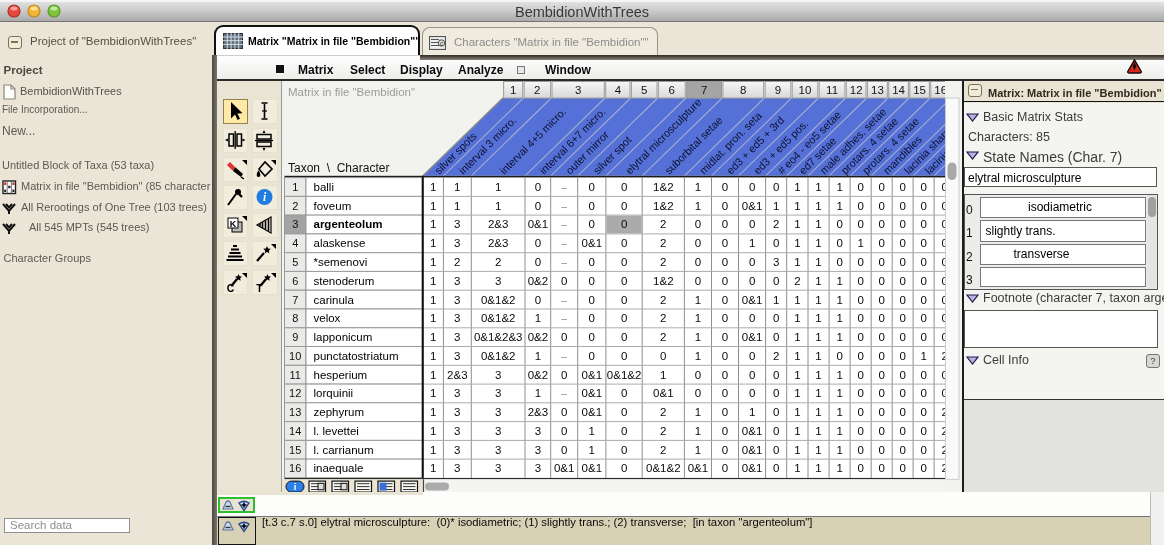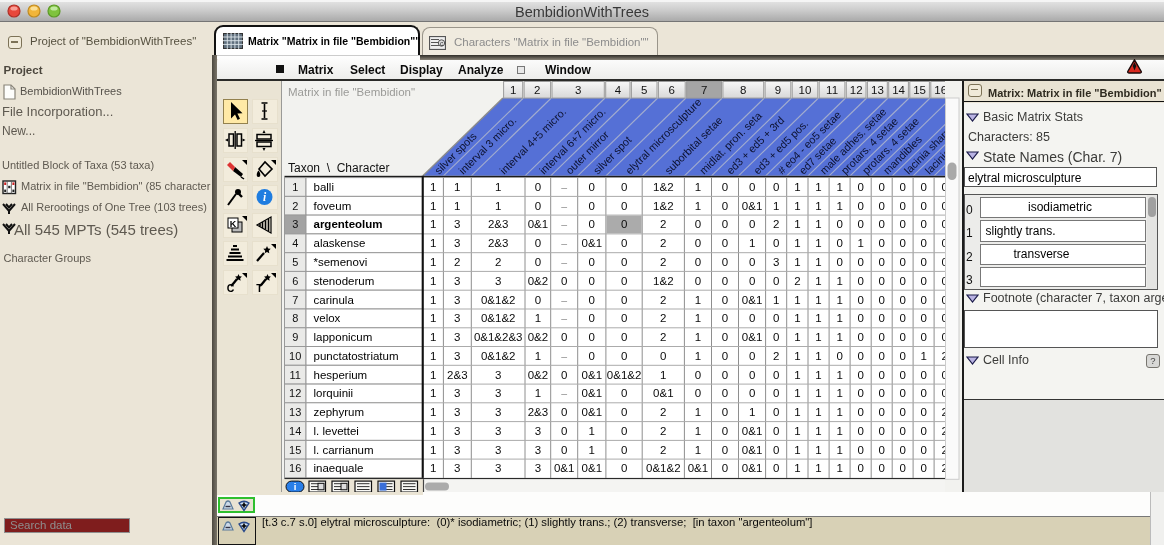--- a/index.html
+++ b/index.html
@@ -25,21 +25,21 @@
 <div style="position:absolute;left:0;top:22px;width:211.5px;height:523px;background:#ebe5d7;">
     <div style="position:absolute;left:8px;top:14px;width:12px;height:11px;border:1.6px solid #7c7257;border-radius:3px;background:#f0ead9;"></div>
     <div style="position:absolute;left:10.5px;top:19px;width:7px;height:1.6px;background:#7c7257;"></div>
     <div style="position:absolute;left:30px;top:12.5px;font-size:11.5px;color:#55503f;white-space:nowrap;">Project of "BembidionWithTrees"</div>
     <div style="position:absolute;left:3.5px;top:42px;font-size:11.5px;font-weight:bold;color:#4c473e;white-space:nowrap;">Project</div>
     <svg width="13" height="16" style="position:absolute;left:3px;top:62px;">
       <path d="M1,1 L8,1 L12,5 L12,15 L1,15 Z" fill="#fdfdfb" stroke="#8a857a" stroke-width="1.2"></path>
       <path d="M8,1 L8,5 L12,5" fill="none" stroke="#8a857a" stroke-width="1.2"></path>
     </svg>
     <div style="position:absolute;left:20px;top:62.5px;font-size:11px;color:#55514a;white-space:nowrap;">BembidionWithTrees</div>
-    <div style="position:absolute;left:2px;top:81.5px;font-size:13px;color:#5e5950;white-space:nowrap;">File Incorporation...</div>
+    <div style="position:absolute;left:2px;top:81.5px;font-size:10px;color:#5e5950;white-space:nowrap;">File Incorporation...</div>
     <div style="position:absolute;left:2px;top:101.5px;font-size:12px;color:#5e5950;white-space:nowrap;">New...</div>
     <div style="position:absolute;left:2px;top:137px;font-size:11px;color:#5e5950;white-space:nowrap;">Untitled Block of Taxa (53 taxa)</div>
     <svg width="15" height="15" style="position:absolute;left:2px;top:158px;">
       <rect x="1" y="1" width="12.5" height="12.5" fill="#fff" stroke="#222" stroke-width="1.4"></rect>
       <line x1="5.2" y1="1" x2="5.2" y2="13.5" stroke="#555" stroke-width="0.8"></line>
       <line x1="9.4" y1="1" x2="9.4" y2="13.5" stroke="#555" stroke-width="0.8"></line>
       <rect x="2.2" y="2.4" width="2" height="2.6" fill="#c22"></rect>
       <rect x="10.4" y="2.4" width="2" height="2.6" fill="#c22"></rect>
       <rect x="6.2" y="5.8" width="2.2" height="2.4" fill="#222"></rect>
       <rect x="2.2" y="9.6" width="2" height="2.4" fill="#222"></rect>
@@ -50,23 +50,23 @@
       <path d="M1,2 L7,9 L13,2" fill="none" stroke="#111" stroke-width="2"></path>
       <path d="M4,2 L7,5.4 L10,2" fill="none" stroke="#111" stroke-width="2"></path>
       <path d="M7,8 L7,12" stroke="#111" stroke-width="2"></path>
     </svg>
     <div style="position:absolute;left:21px;top:178.5px;font-size:11px;color:#5e5950;white-space:nowrap;">All Rerootings of One Tree (103 trees)</div>
     <svg width="16" height="13" style="position:absolute;left:2px;top:200px;">
       <path d="M1,2 L7,9 L13,2" fill="none" stroke="#111" stroke-width="2"></path>
       <path d="M4,2 L7,5.4 L10,2" fill="none" stroke="#111" stroke-width="2"></path>
       <path d="M7,8 L7,12" stroke="#111" stroke-width="2"></path>
     </svg>
-    <div style="position:absolute;left:14px;top:198.5px;font-size:15px;color:#5e5950;white-space:nowrap;text-align:right;">All 545 MPTs (545 trees)</div>
+    <div style="position:absolute;left:29px;top:198.5px;font-size:11px;color:#5e5950;white-space:nowrap;text-align:right;">All 545 MPTs (545 trees)</div>
     <div style="position:absolute;left:3.5px;top:229.5px;font-size:11px;color:#5e5950;white-space:nowrap;">Character Groups</div>
-    <div style="position:absolute;left:4px;top:495.5px;width:119px;height:13px;background:#7f1d1d;border:1.5px solid #8f8f8f;font-size:11.5px;color:#8e8e8e;padding-left:5px;line-height:13px;">Search data</div>
+    <div style="position:absolute;left:4px;top:495.5px;width:119px;height:13px;background:#ffffff;border:1.5px solid #8f8f8f;font-size:11.5px;color:#8e8e8e;padding-left:5px;line-height:13px;">Search data</div>
   </div>
 <div style="position:absolute;left:213.5px;top:24.5px;width:206px;height:34px;background:#fff;border:2px solid #111;border-bottom:none;border-radius:9px 9px 0 0;box-sizing:border-box;"></div>
 <svg width="20" height="16" style="position:absolute;left:223px;top:33px;">
     <rect x="0.5" y="0.5" width="19" height="15" fill="#5f6f7d" stroke="#333"></rect>
     <line x1="4.3" y1="0" x2="4.3" y2="16" stroke="#dfe7ec" stroke-width="0.9"></line>
     <line x1="8.1" y1="0" x2="8.1" y2="16" stroke="#dfe7ec" stroke-width="0.9"></line>
     <line x1="11.9" y1="0" x2="11.9" y2="16" stroke="#dfe7ec" stroke-width="0.9"></line>
     <line x1="15.7" y1="0" x2="15.7" y2="16" stroke="#dfe7ec" stroke-width="0.9"></line>
     <line x1="0" y1="4" x2="20" y2="4" stroke="#dfe7ec" stroke-width="0.9"></line>
     <line x1="0" y1="7.7" x2="20" y2="7.7" stroke="#dfe7ec" stroke-width="0.9"></line>

